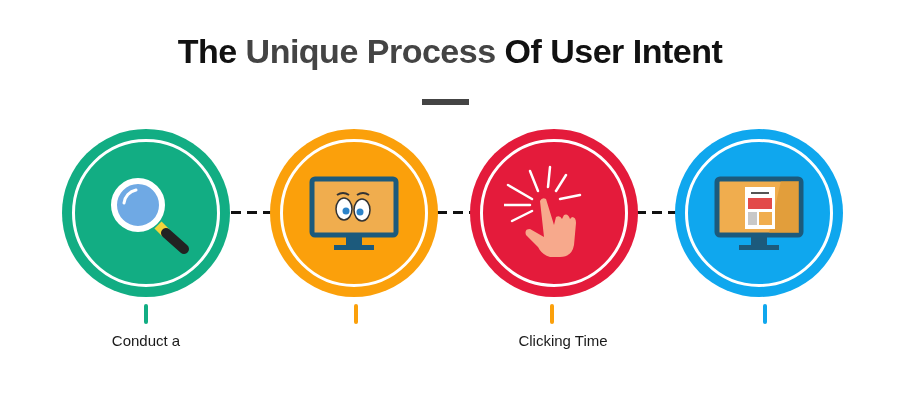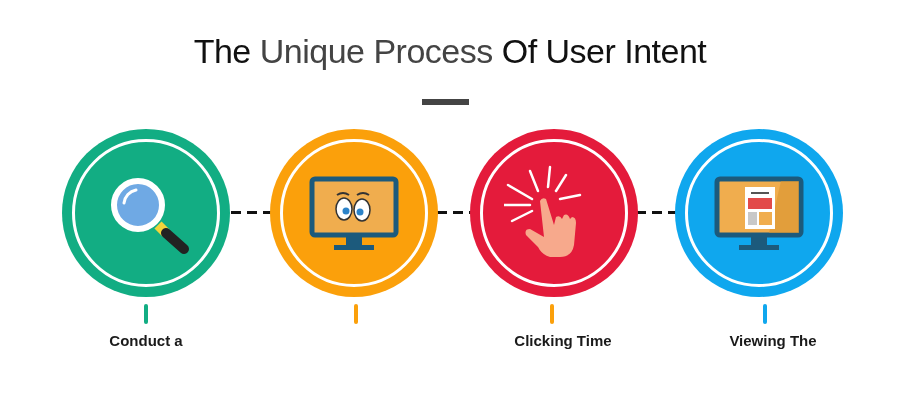--- a/index.html
+++ b/index.html
@@ -1,26 +1,26 @@
 <!DOCTYPE html>
 <html><head>
 <meta charset="utf-8">
 <style>
   html,body{margin:0;padding:0;background:#ffffff;}
   body{width:900px;height:400px;position:relative;overflow:hidden;font-family:"Liberation Sans","DejaVu Sans",sans-serif;}
-  .title{position:absolute;left:0;top:32px;width:900px;text-align:center;font-size:34px;font-weight:normal;color:#111111;letter-spacing:-0.5px;}
+  .title{position:absolute;left:0;top:32px;width:900px;text-align:center;font-size:34px;font-weight:bold;color:#111111;letter-spacing:-0.5px;}
   .title .accent{color:#444444;}
   .title-bar{position:absolute;left:422px;top:99px;width:47px;height:6px;background:#444444;}
   .connector{position:absolute;top:211px;height:3px;background-image:repeating-linear-gradient(to right,#111 0 10px,transparent 10px 16px);}
   .step{position:absolute;top:129px;width:168px;height:168px;}
   .circle{position:absolute;left:0;top:0;width:168px;height:168px;border-radius:50%;}
   .ring{position:absolute;left:10px;top:10px;width:142px;height:142px;border-radius:50%;border:3px solid #ffffff;}
   .icon{position:absolute;left:34px;top:34px;width:100px;height:100px;}
   .tick{position:absolute;top:304px;width:4px;height:20px;border-radius:2px;}
-  .label{position:absolute;top:330px;width:180px;text-align:center;font-size:15px;font-weight:bold;color:#1a1a1a;line-height:22px;}
+  .label{position:absolute;top:330px;width:180px;text-align:center;font-size:15px;font-weight:normal;color:#1a1a1a;line-height:22px;}
 </style>
 </head>
 <body>
 
 <div class="title"><span>The </span><span class="accent">Unique Process</span><span> Of User Intent</span></div>
 <div class="title-bar"></div>
 
 <div class="connector" style="left:231px;width:40px;"></div>
 <div class="connector" style="left:437px;width:34px;"></div>
 <div class="connector" style="left:636px;width:40px;"></div>
@@ -92,14 +92,13 @@
 
 <div class="label" style="left:56px;">
   <div>Conduct a</div>
 </div>
 <div class="label" style="left:265px;">
 </div>
 <div class="label" style="left:473px;">
   <div>Clicking Time</div>
 </div>
 <div class="label" style="left:683px;">
-  <div>Viewing The</div>
 </div>
 
 </body></html>

